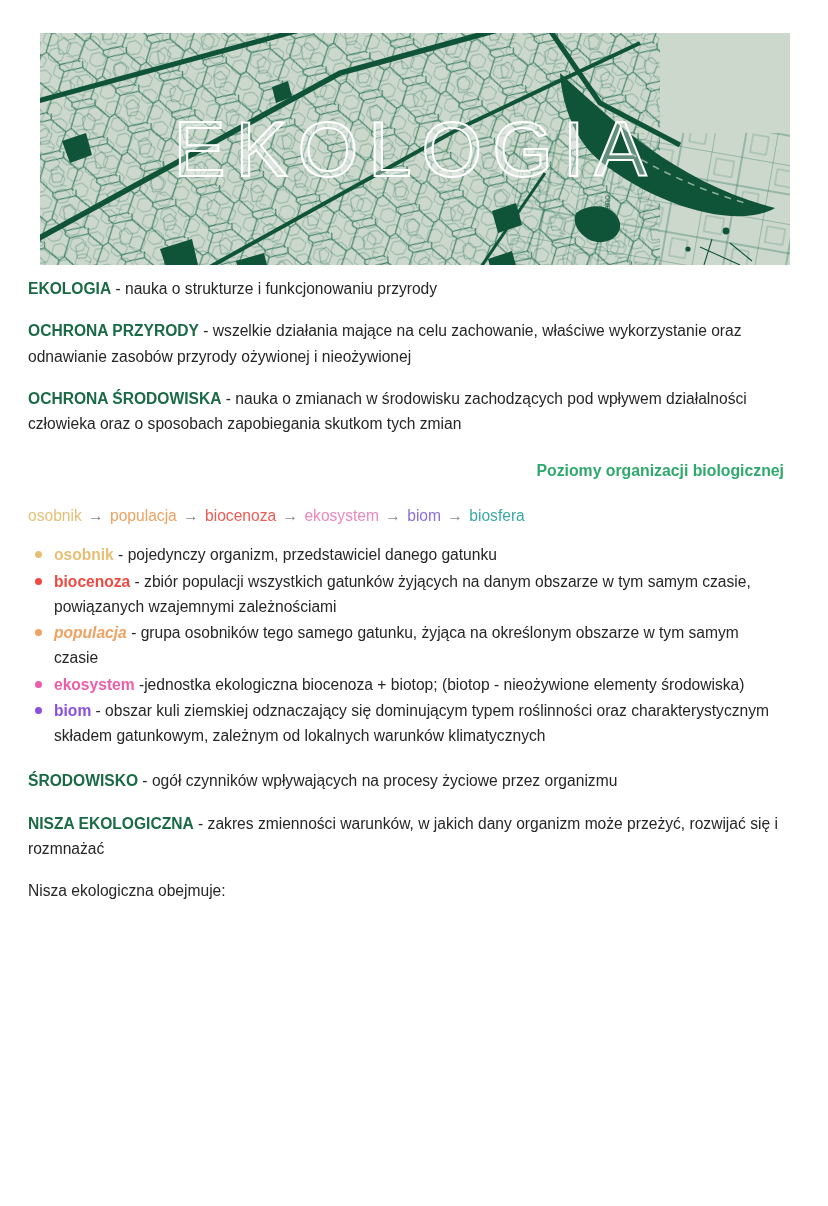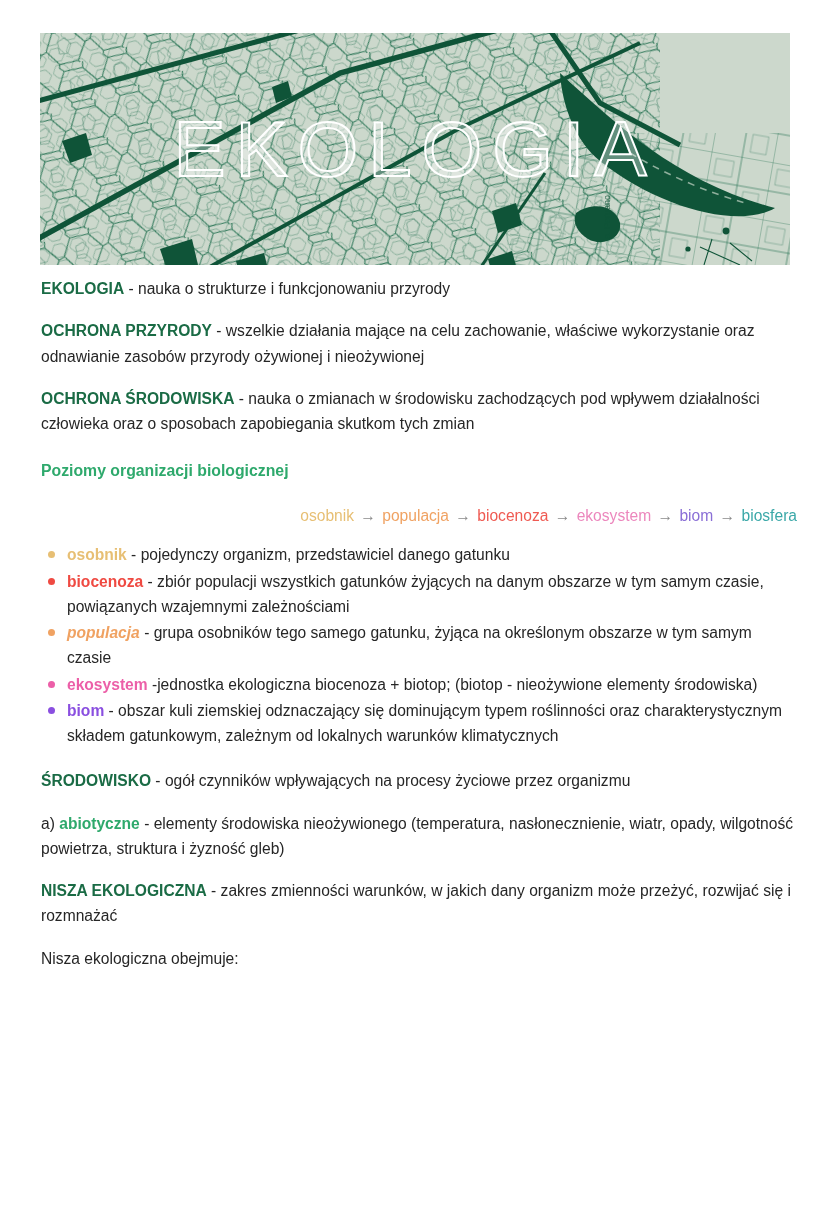--- a/index.html
+++ b/index.html
@@ -55,21 +55,21 @@
     color: transparent;
     -webkit-text-stroke: 2px #ffffff;
     text-shadow: 0 0 1px rgba(255,255,255,0.35);
     white-space: nowrap;
     user-select: none;
   }
 
   
   .content {
     position: absolute;
-    left: 41px;
+    left: 28px;
     top: 276px;
     width: 756px;
   }
   p.para {
     margin: 0 0 0 0;
     padding: 0;
     font-size: 15.6px;
     line-height: 1.62;
     color: #262626;
   }
@@ -78,29 +78,29 @@
   }
   .term {
     font-weight: bold;
     color: #1a6b45;
   }
   .term-bright {
     font-weight: bold;
     color: #2ea96c;
   }
   .section-heading {
-    text-align: left;
+    text-align: right;
     font-weight: bold;
     font-size: 15.8px;
     color: #2ea96c;
     margin: 22px 0 0 0;
     line-height: 1.6;
   }
   .chain {
-    text-align: right;
+    text-align: left;
     font-size: 15.6px;
     margin: 20px 0 0 0;
     line-height: 1.6;
     white-space: nowrap;
   }
   .chain .arrow {
     color: #8a8a8a;
     padding: 0 2px;
   }
   .underline-label {
@@ -231,25 +231,20 @@
         <li><span class="dot" style="background: rgb(138, 79, 224);"></span><span class="lvl-name" style="color: rgb(138, 79, 224);">biom</span><span> - obszar kuli ziemskiej odznaczający się dominującym typem roślinności oraz charakterystycznym składem gatunkowym, zależnym od lokalnych warunków klimatycznych</span></li>
       </ul>
 
     <div class="block" style="margin-top:20px;">
       <p class="para">
         <span class="term">ŚRODOWISKO</span><span> - ogół czynników wpływających na procesy życiowe przez organizmu</span>
       </p>
     </div>
 
 
-    <div class="block">
-      <p class="para">
-        <span>a) </span><span class="term-bright">abiotyczne</span><span> - elementy środowiska nieożywionego (temperatura, nasłonecznienie, wiatr, opady, wilgotność powietrza, struktura i żyzność gleb)</span>
-      </p>
-    </div>
 
 
     <div class="block">
       <p class="para">
         <span class="term">NISZA EKOLOGICZNA</span><span> - zakres zmienności warunków, w jakich dany organizm może przeżyć, rozwijać się i rozmnażać</span>
       </p>
     </div>
 
     <div class="block">
       <p class="para">Nisza ekologiczna obejmuje:</p>

